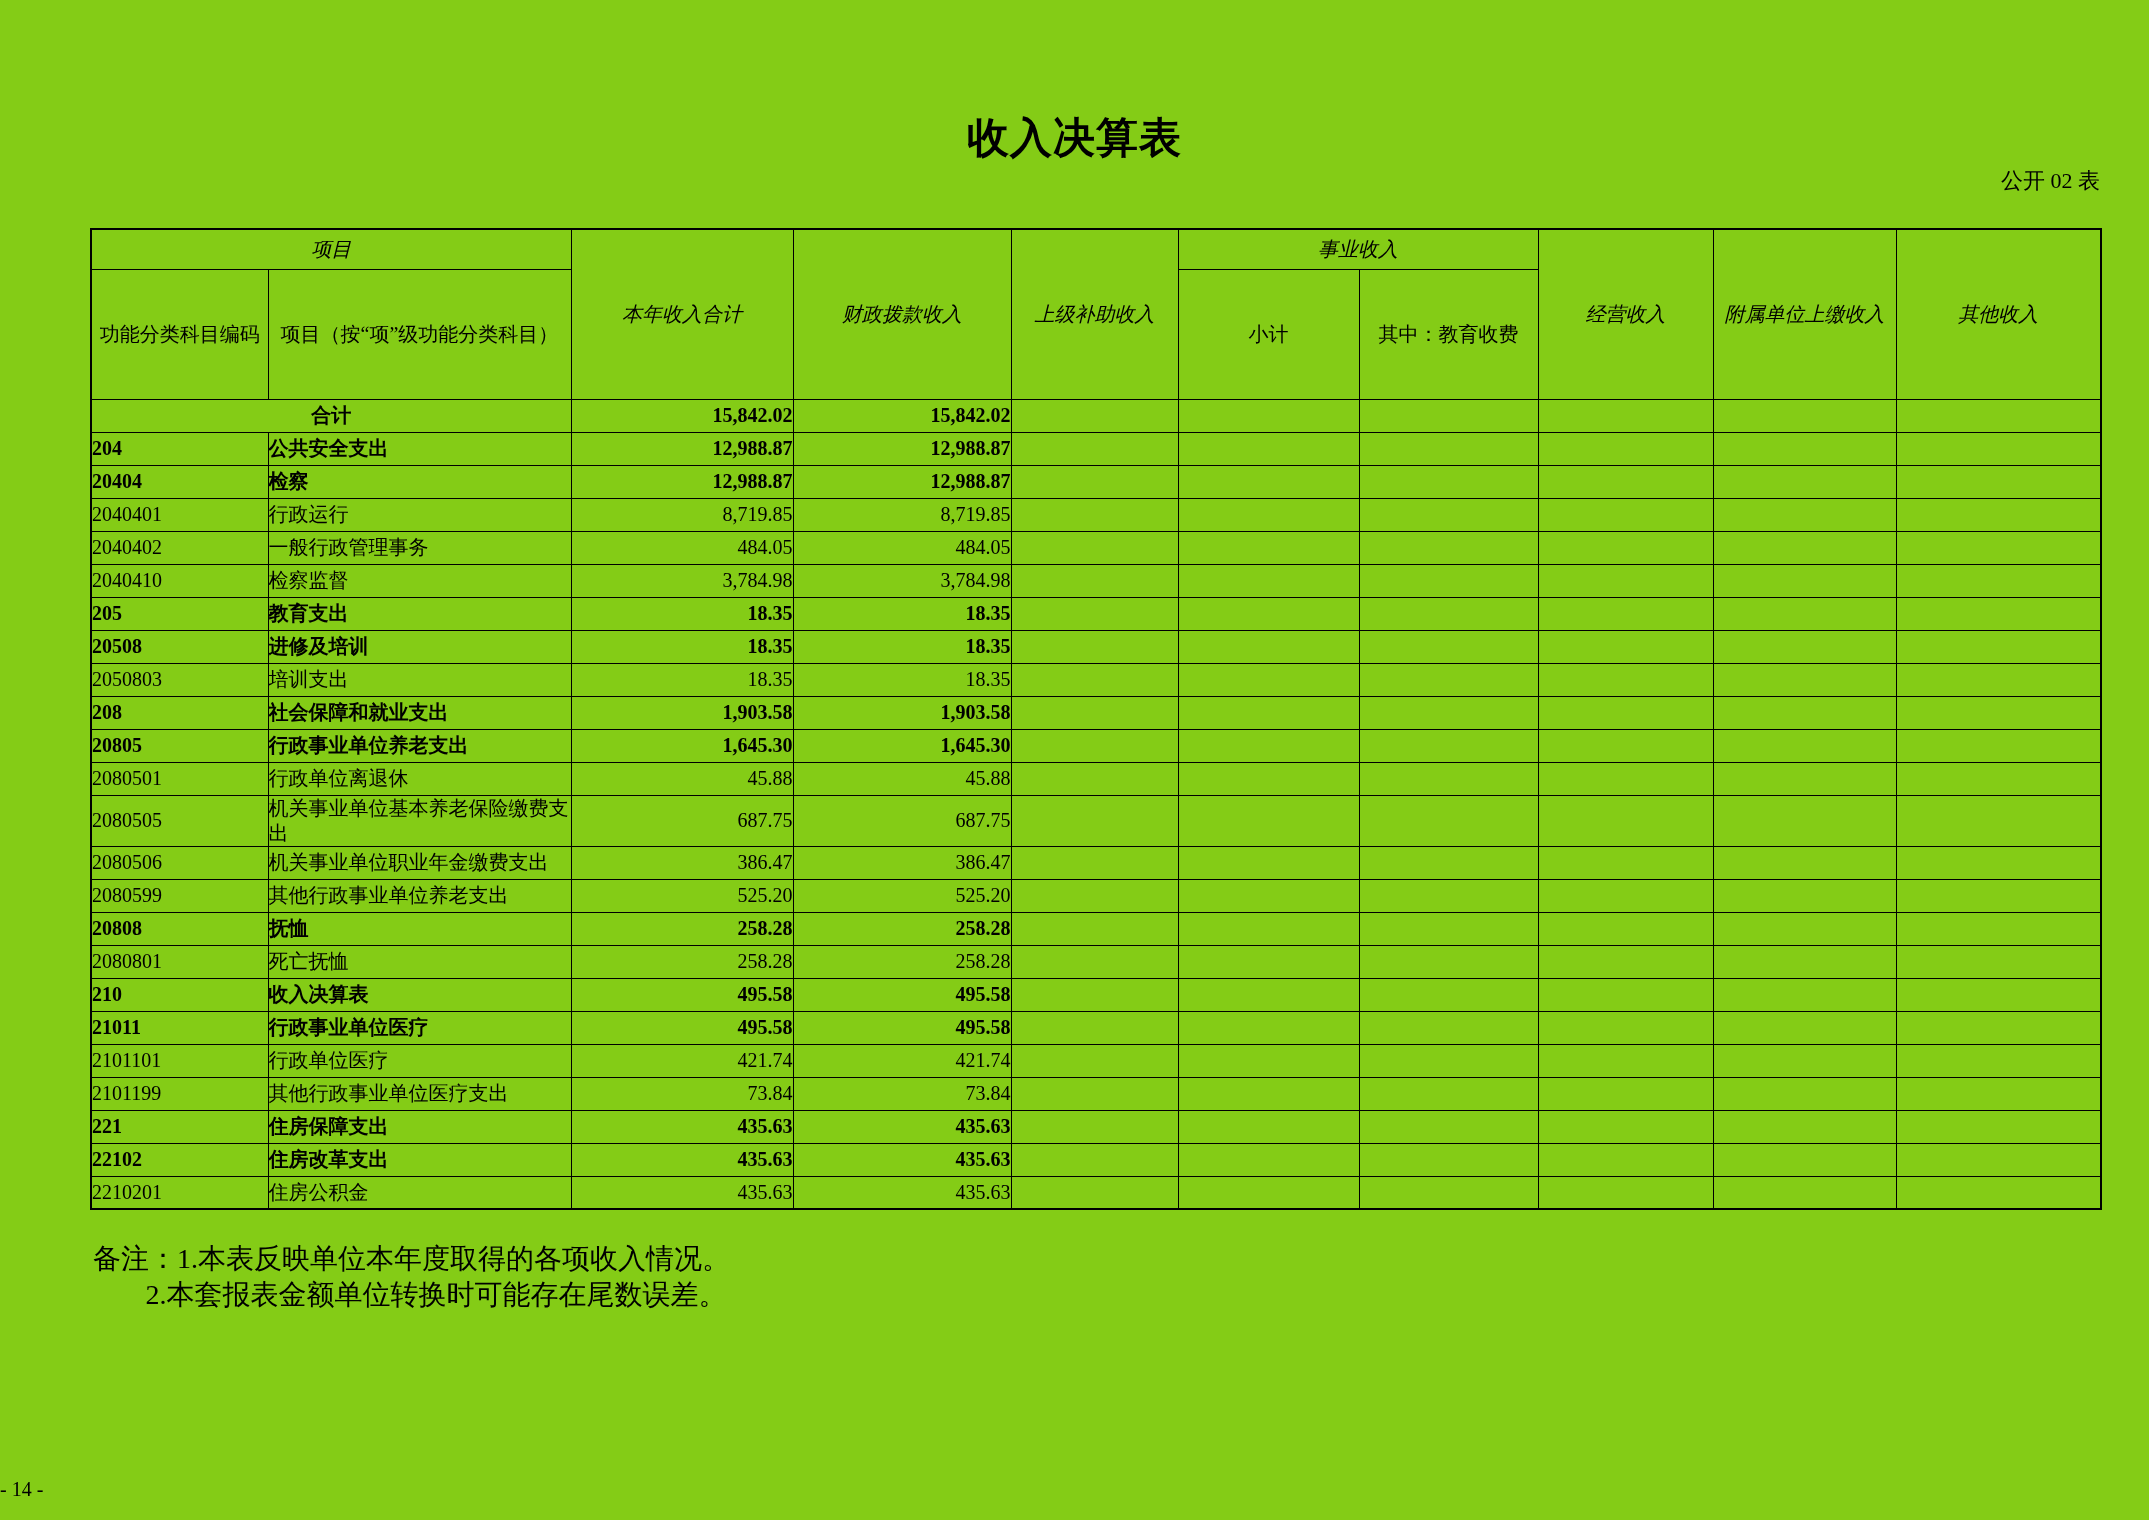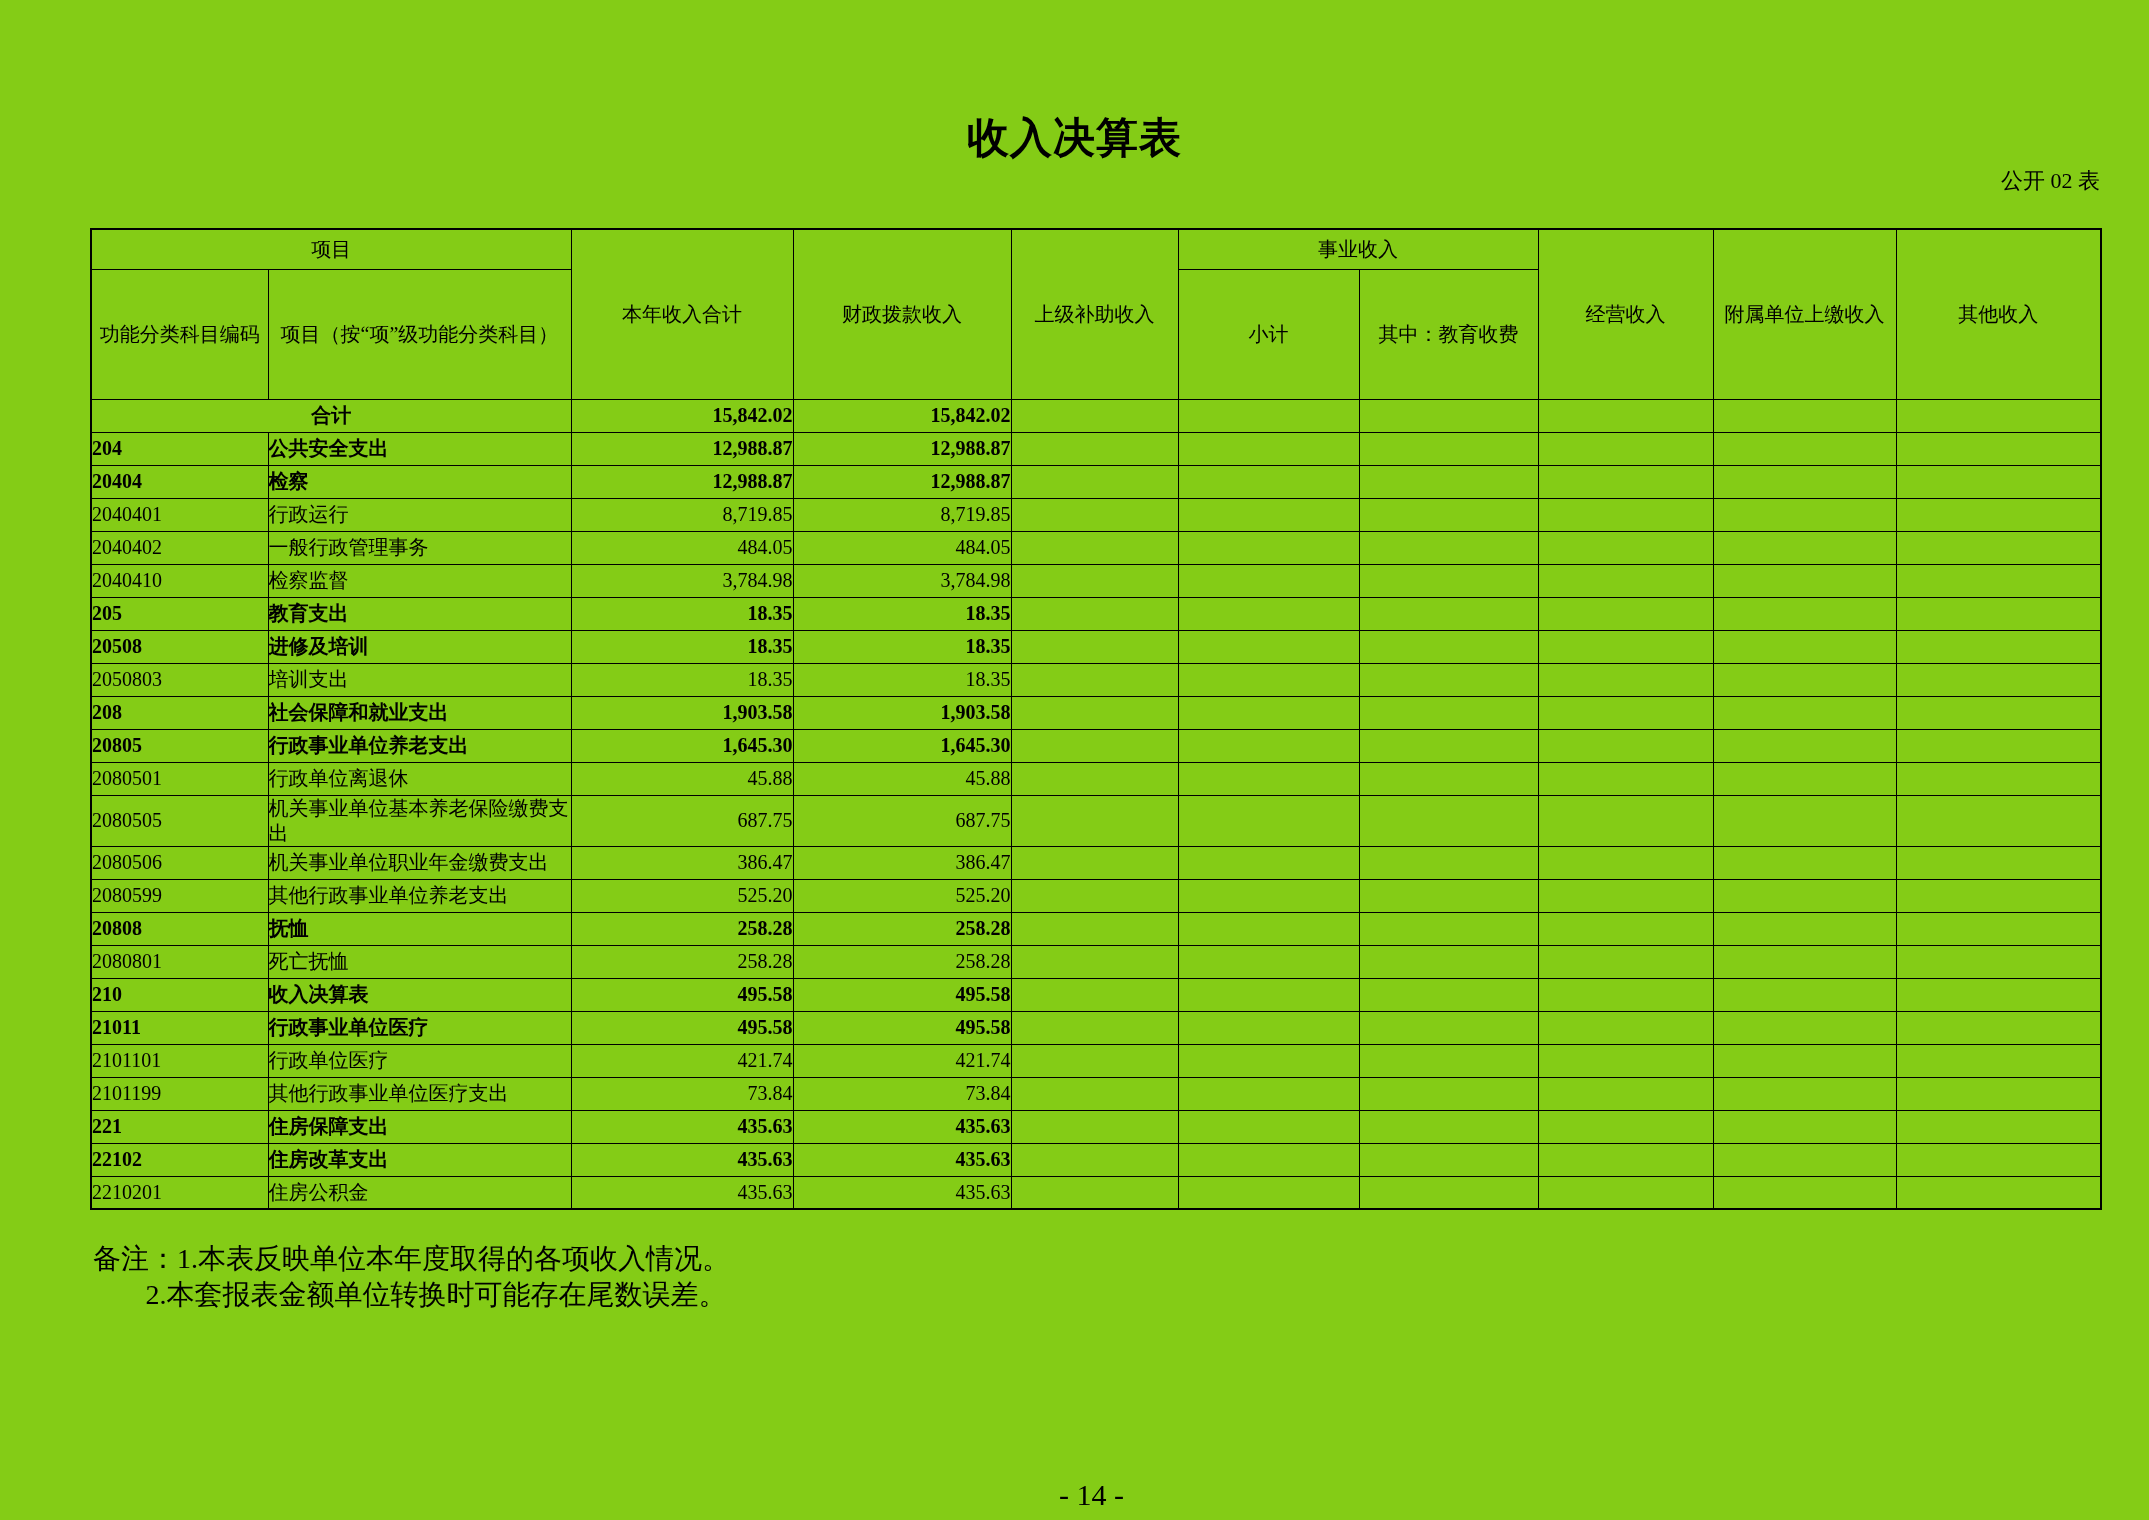--- a/index.html
+++ b/index.html
@@ -48,44 +48,42 @@
   }
   table.income th, table.income td {
     border: 1px solid #000;
     font-size: 20px;
     font-weight: normal;
     padding: 0;
     vertical-align: middle;
     overflow: hidden;
     line-height: 1.25;
   }
-  table.income thead tr.h1 { height: 40px; }
+  table.income thead tr.h1 { height: 40px; font-style: italic; }
   table.income thead tr.h2 { height: 130px; }
   table.income th { text-align: center; }
   table.income tbody tr { height: 33px; }
   td.cell-code  { text-align: left;  padding-left: 5px; }
   td.cell-name  { text-align: left;  padding-left: 5px; }
   td.cell-num   { text-align: right; padding-right: 7px; }
   td.cell-merged { text-align: center; font-family: Liberation Serif, serif; }
   tr.row-bold td { font-weight: bold; }
   .notes {
     position: absolute;
     top: 1241px; left: 93px;
     font-size: 28px;
     line-height: 36px;
     text-align: center;
   }
   .notes .note-2 { margin-left: 49px; }
   .page-number {
     position: absolute;
     top: 1478px; left: 0;
     width: 100%;
-    text-align: center;
-    font-size: 30px;
-    padding-left: 34px;
+    font-size: 20px;
   }
 </style>
 </head>
 <body>
 
 <div class="page">
 
   <div class="doc-title">收入决算表</div>
 
   <div class="meta-table-no">公开 02 表</div>

